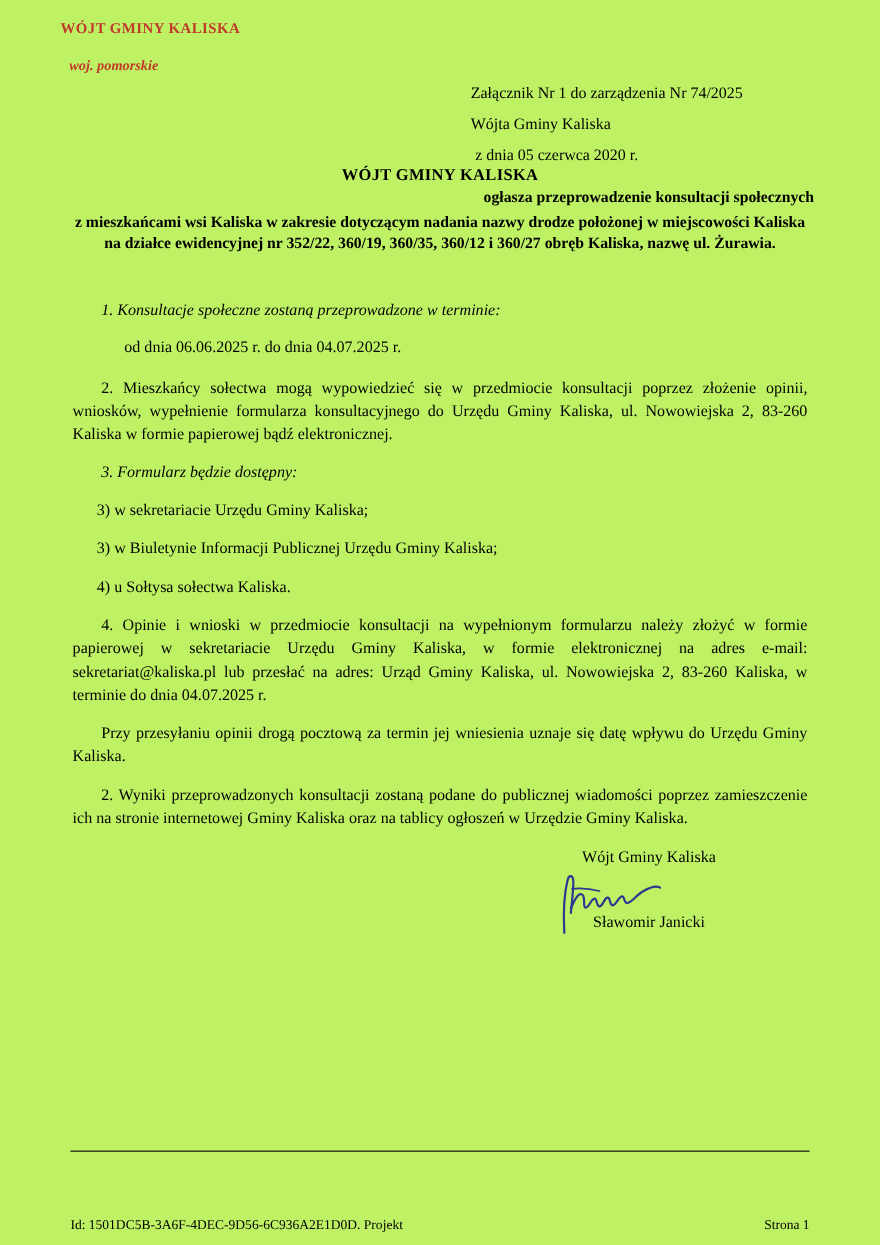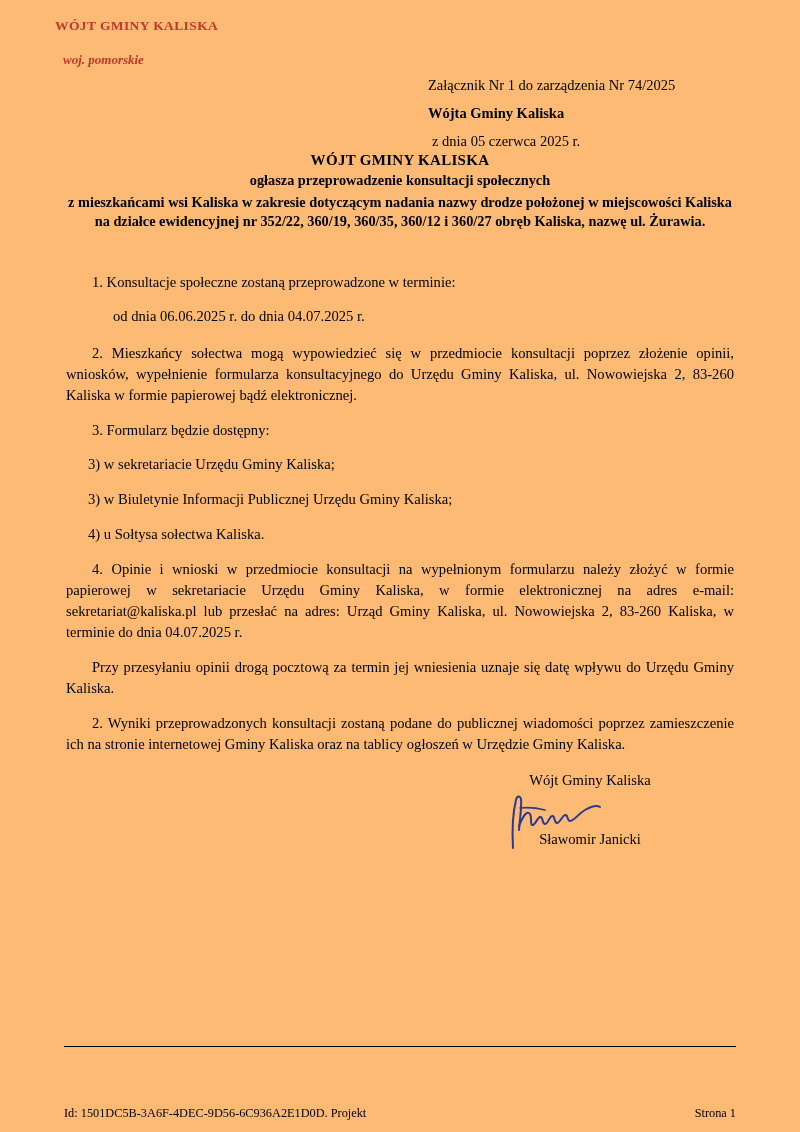--- a/index.html
+++ b/index.html
@@ -14,21 +14,21 @@
     font-family: "Liberation Serif", serif;
     color: #000000;
     overflow: hidden;
   }
 
   .page {
     position: absolute;
     inset: 0;
     width: 800px;
     height: 1132px;
-    background: #fdba74;
+    background: #bef264;
   }
 
   
   .letterhead {
     position: absolute;
     left: 55px;
     top: 18px;
     width: 320px;
   }
   .letterhead .org {
@@ -52,39 +52,40 @@
   
   .annex {
     position: absolute;
     left: 428px;
     top: 72px;
     width: 330px;
     font-size: 14.5px;
     line-height: 26px;
   }
   .annex div { white-space: nowrap; }
-  .annex .line2 { margin-top: 2px; font-weight: bold; }
+  .annex .line2 { margin-top: 2px; }
   .annex .line3 { margin-top: 2px; margin-left: 4px; }
 
   
   .titleblock {
     position: absolute;
     left: 60px;
     top: 152px;
     width: 680px;
     text-align: center;
     font-weight: bold;
   }
   .titleblock .t1 {
     font-size: 15px;
     letter-spacing: 0.3px;
   }
   .titleblock .t2 {
     font-size: 14.3px;
     margin-top: 3px;
+    text-align: right;
   }
   .titleblock .t3 {
     font-size: 14.3px;
     margin-top: 4px;
     line-height: 19px;
   }
 
   
   .body {
     position: absolute;
@@ -92,21 +93,21 @@
     top: 272px;
     width: 668px;
     font-size: 14.6px;
     line-height: 21px;
     text-align: justify;
   }
   .body p { margin: 0 0 14px 0; }
   .body p.indent { text-indent: 26px; }
   .body p.indent2 { text-indent: 26px; }
   .body p.sub { text-indent: 22px; margin-bottom: 14px; }
-  .body p.tight { margin-bottom: 13px; }
+  .body p.tight { margin-bottom: 13px; font-style: italic; }
   .body p.just { text-align: justify; }
   .body p.date-line { text-indent: 47px; margin-bottom: 16px; }
 
   
   .signature {
     position: absolute;
     left: 440px;
     top: 772px;
     width: 300px;
     text-align: center;
@@ -156,21 +157,21 @@
 <div class="page">
 
   <div class="letterhead">
     <div class="org">WÓJT GMINY KALISKA</div>
     <div class="region">woj. pomorskie</div>
   </div>
 
   <div class="annex">
     <div class="line1">Załącznik Nr 1 do zarządzenia Nr 74/2025</div>
     <div class="line2">Wójta Gminy Kaliska</div>
-    <div class="line3">z dnia 05 czerwca 2025 r.</div>
+    <div class="line3">z dnia 05 czerwca 2020 r.</div>
   </div>
 
   <div class="titleblock">
     <div class="t1">WÓJT GMINY KALISKA</div>
     <div class="t2">ogłasza przeprowadzenie konsultacji społecznych</div>
     <div class="t3">z mieszkańcami wsi Kaliska w zakresie dotyczącym nadania nazwy drodze położonej w miejscowości Kaliska na działce ewidencyjnej nr 352/22, 360/19, 360/35, 360/12 i 360/27 obręb Kaliska, nazwę ul. Żurawia.</div>
   </div>
 
   <div class="body">
     <p class="indent tight">1. Konsultacje społeczne zostaną przeprowadzone w terminie:</p>

